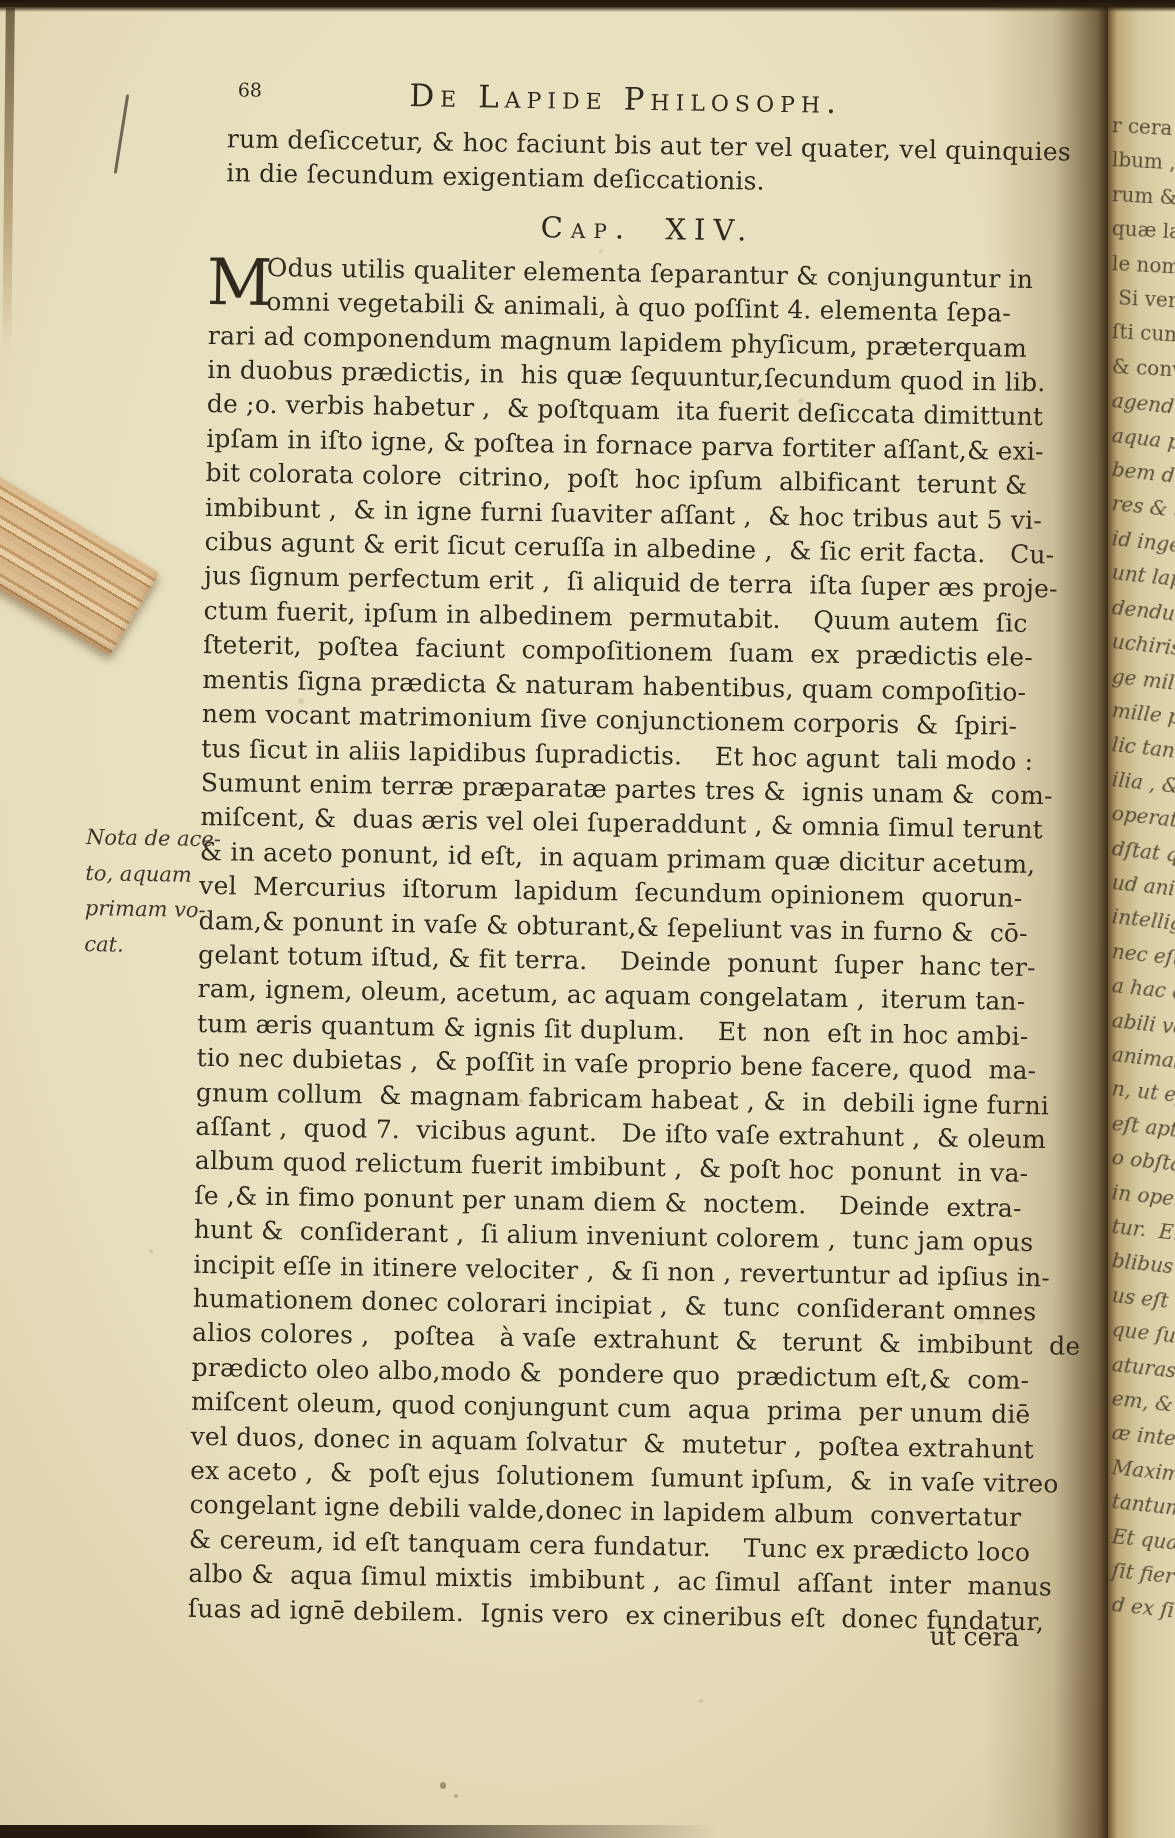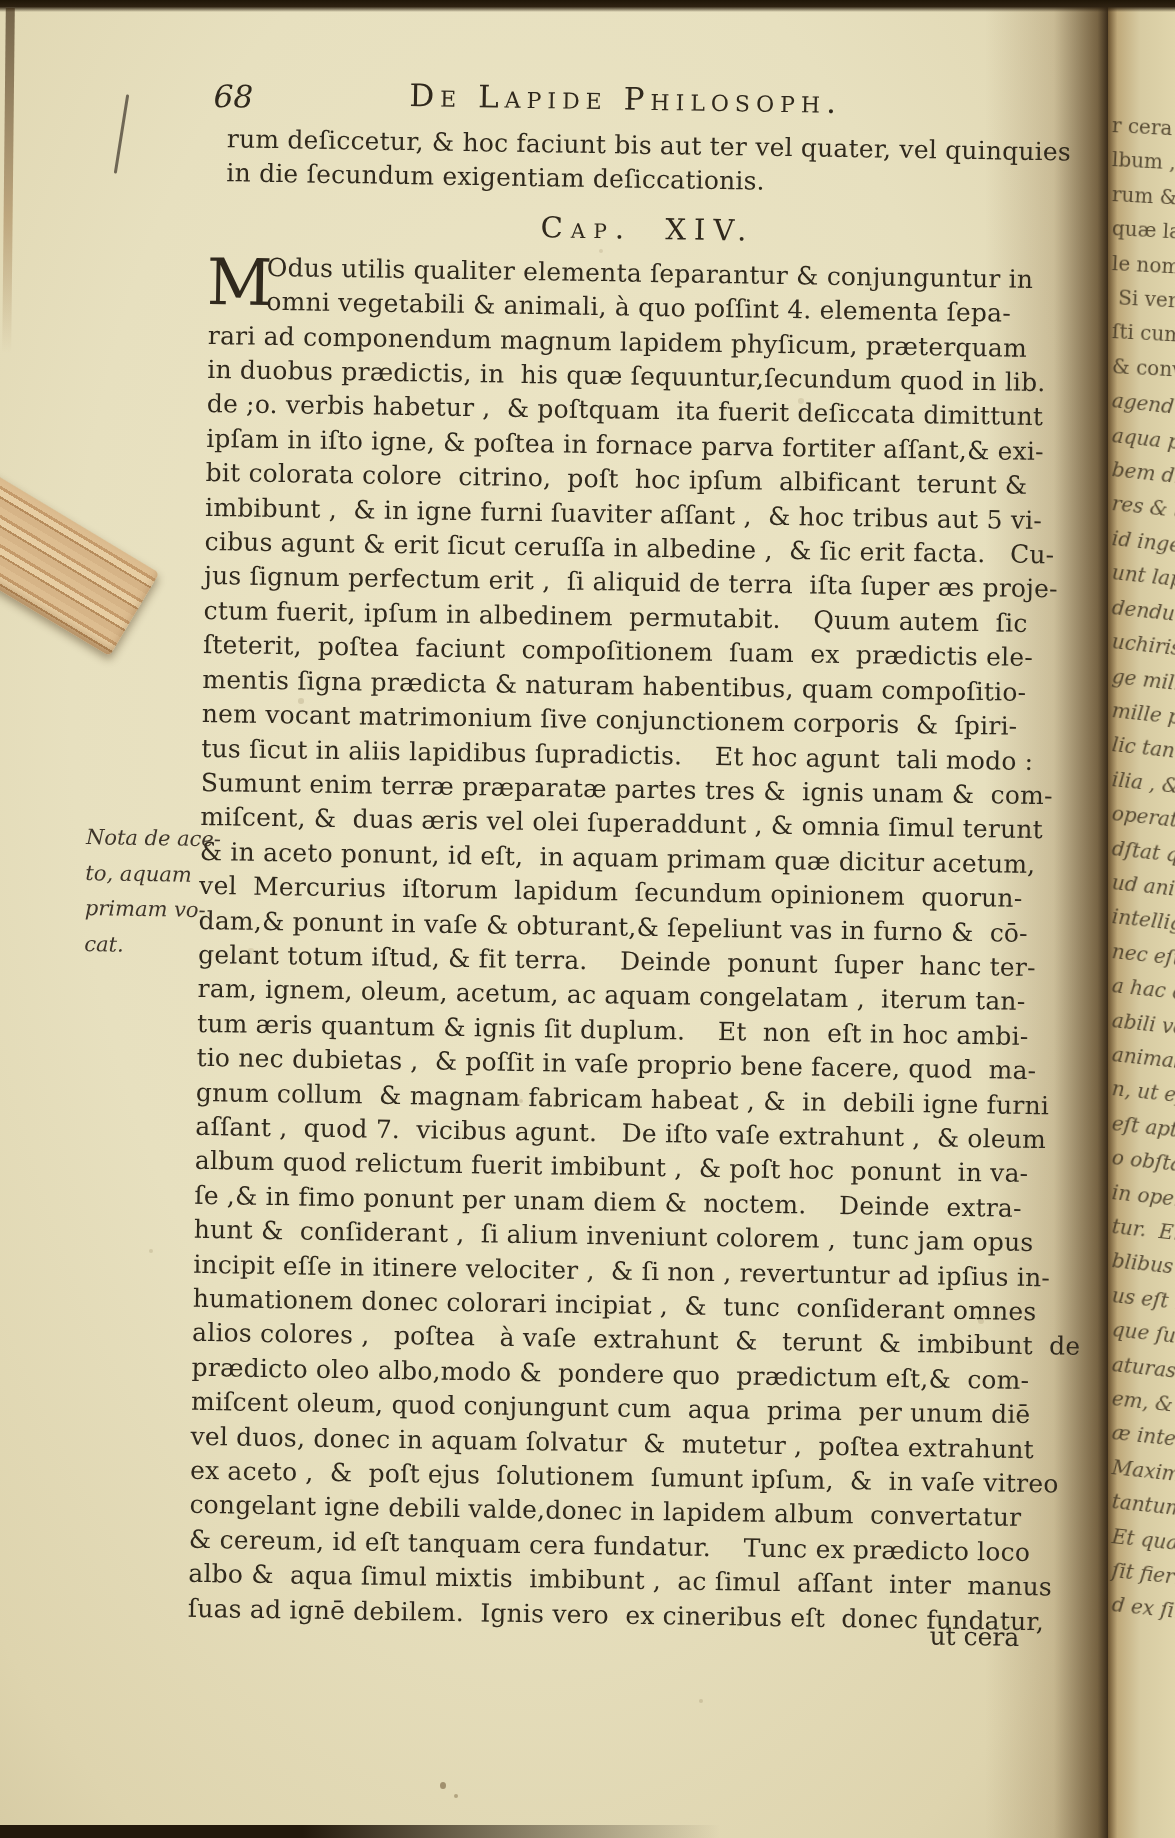--- a/index.html
+++ b/index.html
@@ -21,21 +21,21 @@
     background:linear-gradient(to right,#6d5531 0%,#bfa97a 14%,#d7cba2 48%,#e0d5ac 100%);}
   .frag-col{position:absolute;left:4px;top:108px;width:170px;font-size:20px;line-height:34.4px;
     color:#463a26;font-style:italic;}
   .frag-col div{white-space:pre;transform:rotate(6deg);transform-origin:0 50%;
     filter:blur(.35px);opacity:.88;}
   .frag-col div:nth-child(-n+8){font-style:normal;transform:rotate(3deg);}
   
   .content{position:absolute;left:212px;top:74px;width:828px;transform:rotate(.9deg);
     transform-origin:0 0;}
   .header-row{position:relative;height:44px;}
-  .page-number{position:absolute;left:2px;top:4px;font-size:31px;font-style:italic;}
+  .page-number{position:absolute;left:26px;top:4px;font-size:19px;}
   .running-title{position:absolute;left:50%;transform:translateX(-50%);top:0;
     font-variant:small-caps;font-size:31px;letter-spacing:6px;white-space:pre;}
   .intro{margin-top:4px;}
   .line{white-space:pre;font-size:25px;line-height:34.4px;letter-spacing:.2px;}
   .intro .line{text-indent:16px;}
   .cap-heading{margin-top:14px;text-align:center;font-variant:small-caps;
     font-size:29px;letter-spacing:8px;word-spacing:16px;text-indent:48px;white-space:pre;}
   .body-block{position:relative;margin-top:11px;}
   .dropcap{position:absolute;left:-2px;top:2px;font-size:64px;line-height:60px;}
   .body-block .line:nth-child(-n+2){padding-left:58px;}

